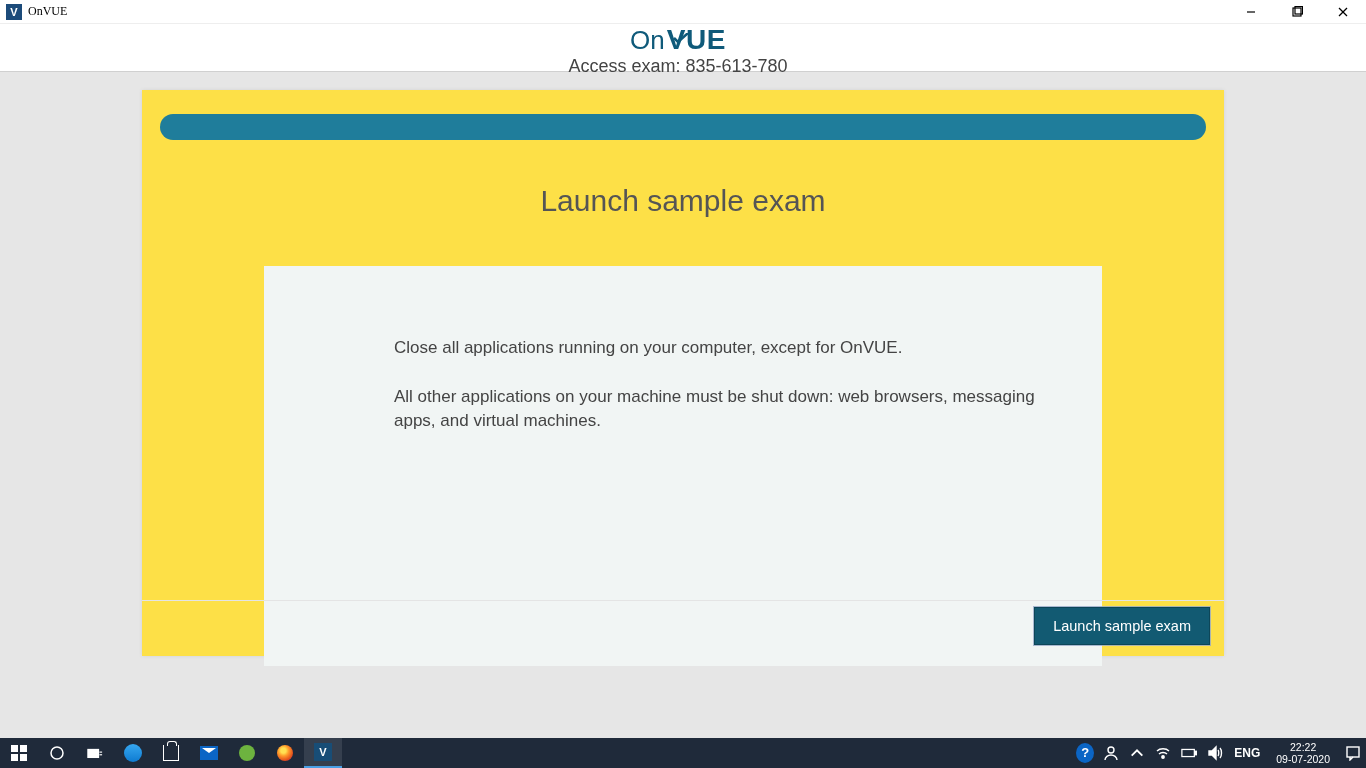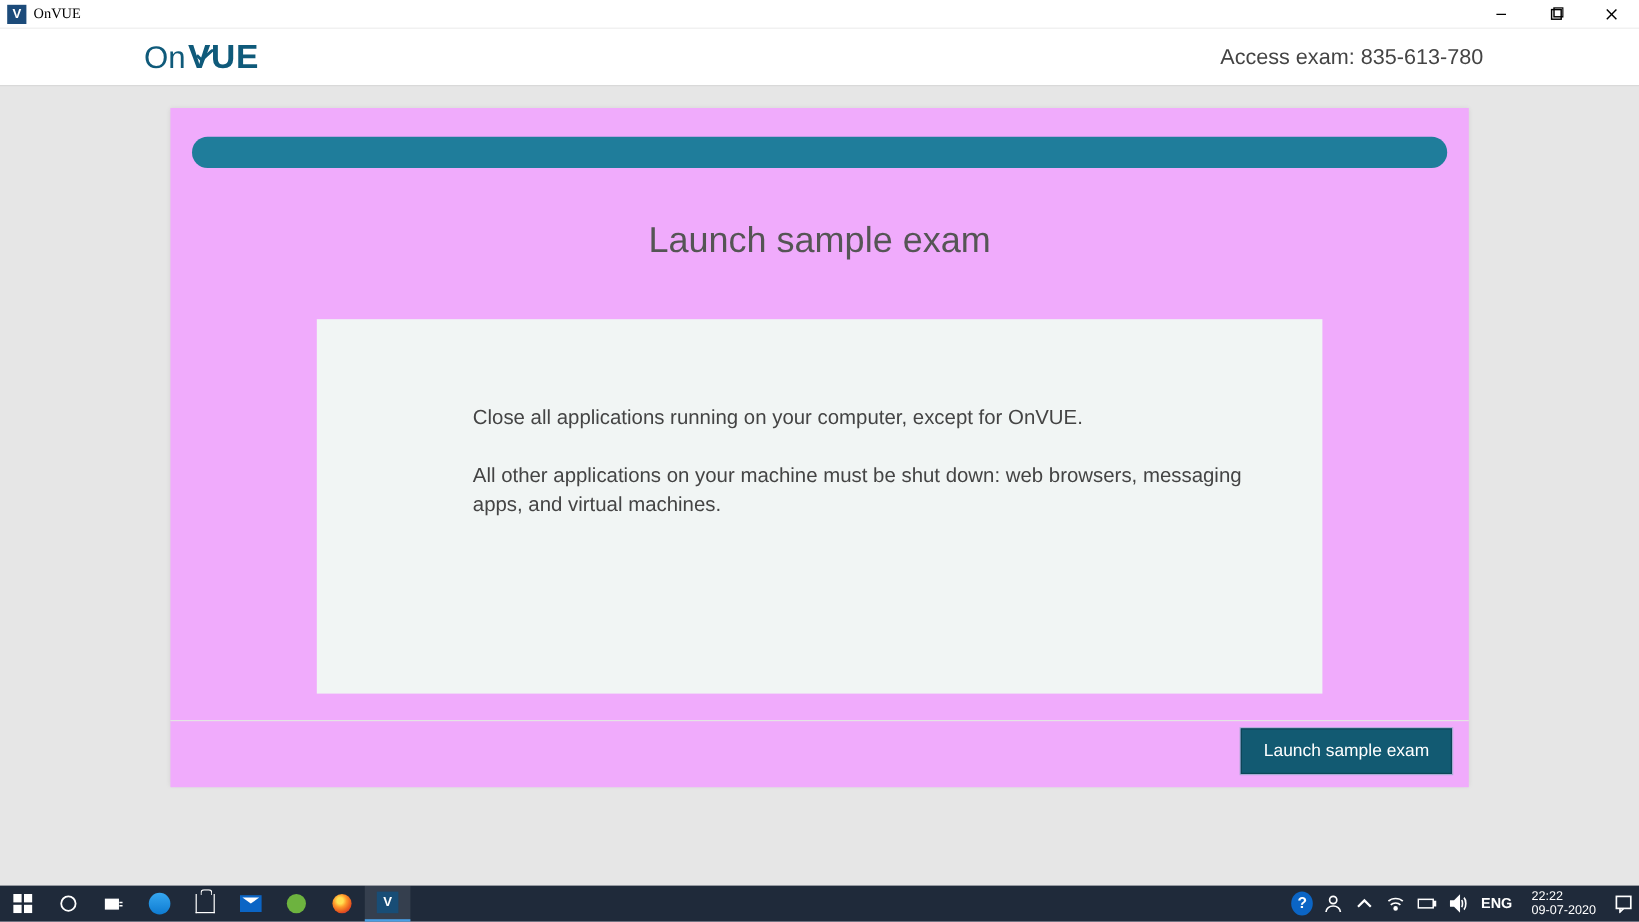--- a/index.html
+++ b/index.html
@@ -47,20 +47,21 @@
 
   
   .app-header {
     height: 48px;
     background: #fff;
     display: flex;
     align-items: center;
     justify-content: space-between;
     padding: 0 130px 0 120px;
     border-bottom: 1px solid #d0d0d0;
+    flex-direction: column;
   }
   .onvue-logo {
     display: flex;
     align-items: baseline;
     gap: 2px;
   }
   .onvue-logo .on {
     font-size: 26px;
     font-weight: 400;
     color: #0f5a7a;
@@ -89,41 +90,41 @@
   .canvas {
     width: 100%;
     height: calc(768px - 24px - 48px - 30px);
     display: flex;
     justify-content: center;
     padding-top: 18px;
   }
   .card {
     width: 1082px;
     height: 566px;
-    background: #f0abfc;
+    background: #fde047;
     box-shadow: 0 0 4px rgba(0,0,0,0.08);
     position: relative;
   }
   .progress-bar {
     margin: 24px 18px 0 18px;
     height: 26px;
     background: #1f7d9b;
     border-radius: 13px;
   }
   .page-title {
     text-align: center;
     margin-top: 44px;
     font-size: 30px;
     font-weight: 300;
     color: #555;
   }
   .msg-box {
     margin: 48px auto 0 auto;
     width: 838px;
-    height: 312px;
+    height: 400px;
     background: #f1f5f4;
     padding: 70px 53px 40px 130px;
   }
   .msg-box p {
     color: #444;
     font-size: 17px;
     line-height: 1.45;
     margin-bottom: 24px;
     font-weight: 400;
   }
@@ -188,21 +189,21 @@
   }
   .tray-icon {
     width: 18px;
     display: flex; align-items: center; justify-content: center;
   }
   .tray-icon svg { width: 16px; height: 16px; fill: none; stroke: #fff; stroke-width: 1.4; }
   .tray-lang { font-size: 12px; padding: 0 2px; font-weight: bold; }
   .tray-clock {
     display: flex;
     flex-direction: column;
-    align-items: flex-start;
+    align-items: center;
     font-size: 10.5px;
     line-height: 12px;
     padding: 0 6px;
   }
 
   .edge-icon { background: linear-gradient(180deg,#36a7f0,#0e7bd1); width:18px; height:18px; border-radius:50%; }
   .store-icon { width:16px;height:16px;border:1.5px solid #fff;border-top:none;position:relative; }
   .store-icon:before{content:"";position:absolute;left:3px;top:-4px;width:8px;height:4px;border:1.5px solid #fff;border-bottom:none;border-radius:3px 3px 0 0;}
   .mail-icon { background:#0b65c5;width:18px;height:14px;position:relative;}
   .mail-icon:after{content:"";position:absolute;left:2px;top:2px;border-left:7px solid transparent;border-right:7px solid transparent;border-top:5px solid #fff;}

